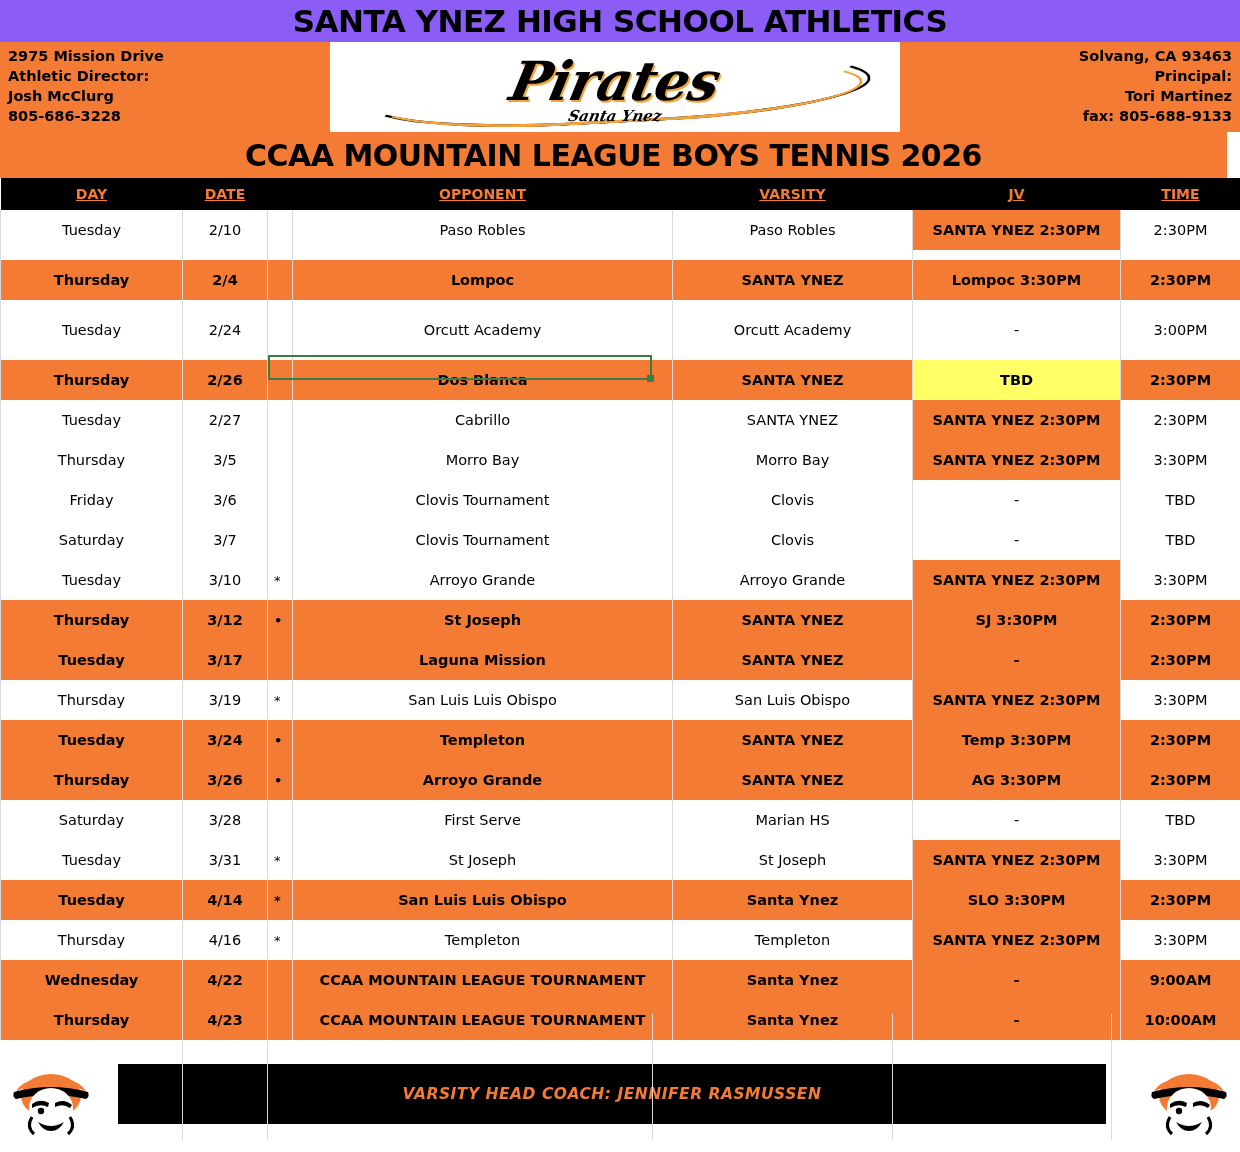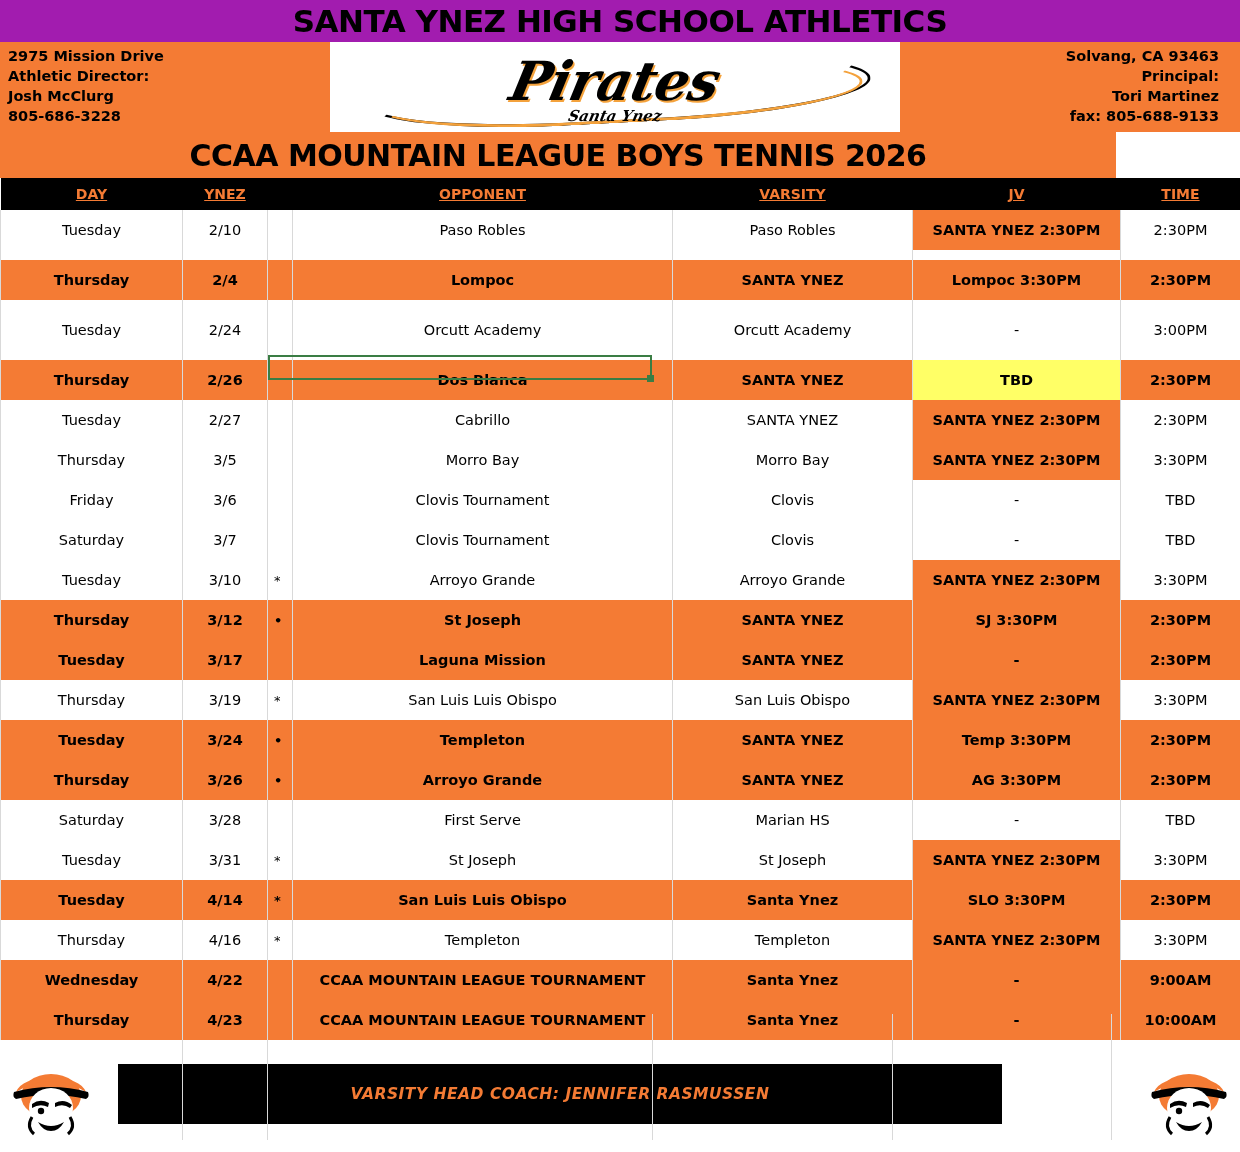--- a/index.html
+++ b/index.html
@@ -15,21 +15,21 @@
   }
   .page {
     position: relative;
     width: 1240px;
     height: 1152px;
     background: #ffffff;
   }
 
   
   .masthead {
-    background: #a21caf;
+    background: #8b5cf6;
     width: 1240px;
     height: 42px;
     display: flex;
     align-items: center;
     justify-content: center;
   }
   .masthead-title {
     font-weight: bold;
     font-size: 31px;
     letter-spacing: -0.5px;
@@ -41,21 +41,21 @@
   .infobar {
     position: relative;
     width: 1240px;
     height: 90px;
     background: #F47B34;
     display: flex;
     align-items: stretch;
   }
   .info-left, .info-right {
     flex: 0 0 330px;
-    padding: 4px 21px 0 8px;
+    padding: 4px 8px 0 8px;
     box-sizing: border-box;
     color: #000000;
     font-family: "DejaVu Sans", sans-serif;
     font-weight: bold;
     font-size: 14.5px;
     line-height: 20px;
     letter-spacing: 0px;
   }
   .info-left { text-align: left; }
   .info-right { text-align: right; flex: 1 1 auto; }
@@ -120,21 +120,21 @@
     width: 484px;
     height: 52px;
     border: 3px solid #F4A23C;
     border-radius: 50% / 60%;
     border-top-color: transparent;
     border-left-color: transparent;
     transform: rotate(-3deg);
   }
 
   .subtitle-bar {
-    width: 1116px;
+    width: 1227px;
     height: 46px;
     background: #F47B34;
     display: flex;
     align-items: center;
     justify-content: center;
   }
   .subtitle-text {
     font-family: "DejaVu Sans", sans-serif;
     font-weight: bold;
     font-size: 30px;
@@ -209,21 +209,21 @@
   .sel-handle {
     position: absolute;
     width: 7px;
     height: 7px;
     background: #3A7D44;
   }
   .footer-bar {
     position: absolute;
     left: 118px;
     top: 1064px;
-    width: 884px;
+    width: 988px;
     height: 60px;
     background: #000000;
     display: flex;
     align-items: center;
     justify-content: center;
   }
   .footer-bar-text {
     font-family: "DejaVu Sans", sans-serif;
     font-weight: bold;
     font-style: italic;
@@ -292,21 +292,21 @@
         <col class="c-date">
         <col class="c-star">
         <col class="c-opp">
         <col class="c-var">
         <col class="c-jv">
         <col class="c-time">
     </colgroup>
     <thead>
       <tr>
         <th>DAY</th>
-        <th>YNEZ</th>
+        <th>DATE</th>
         <th></th>
         <th>OPPONENT</th>
         <th>VARSITY</th>
         <th>JV</th>
         <th>TIME</th>
       </tr>
     </thead>
     <tbody id="sched-body">
         <tr class="away">
           <td>Tuesday</td>

